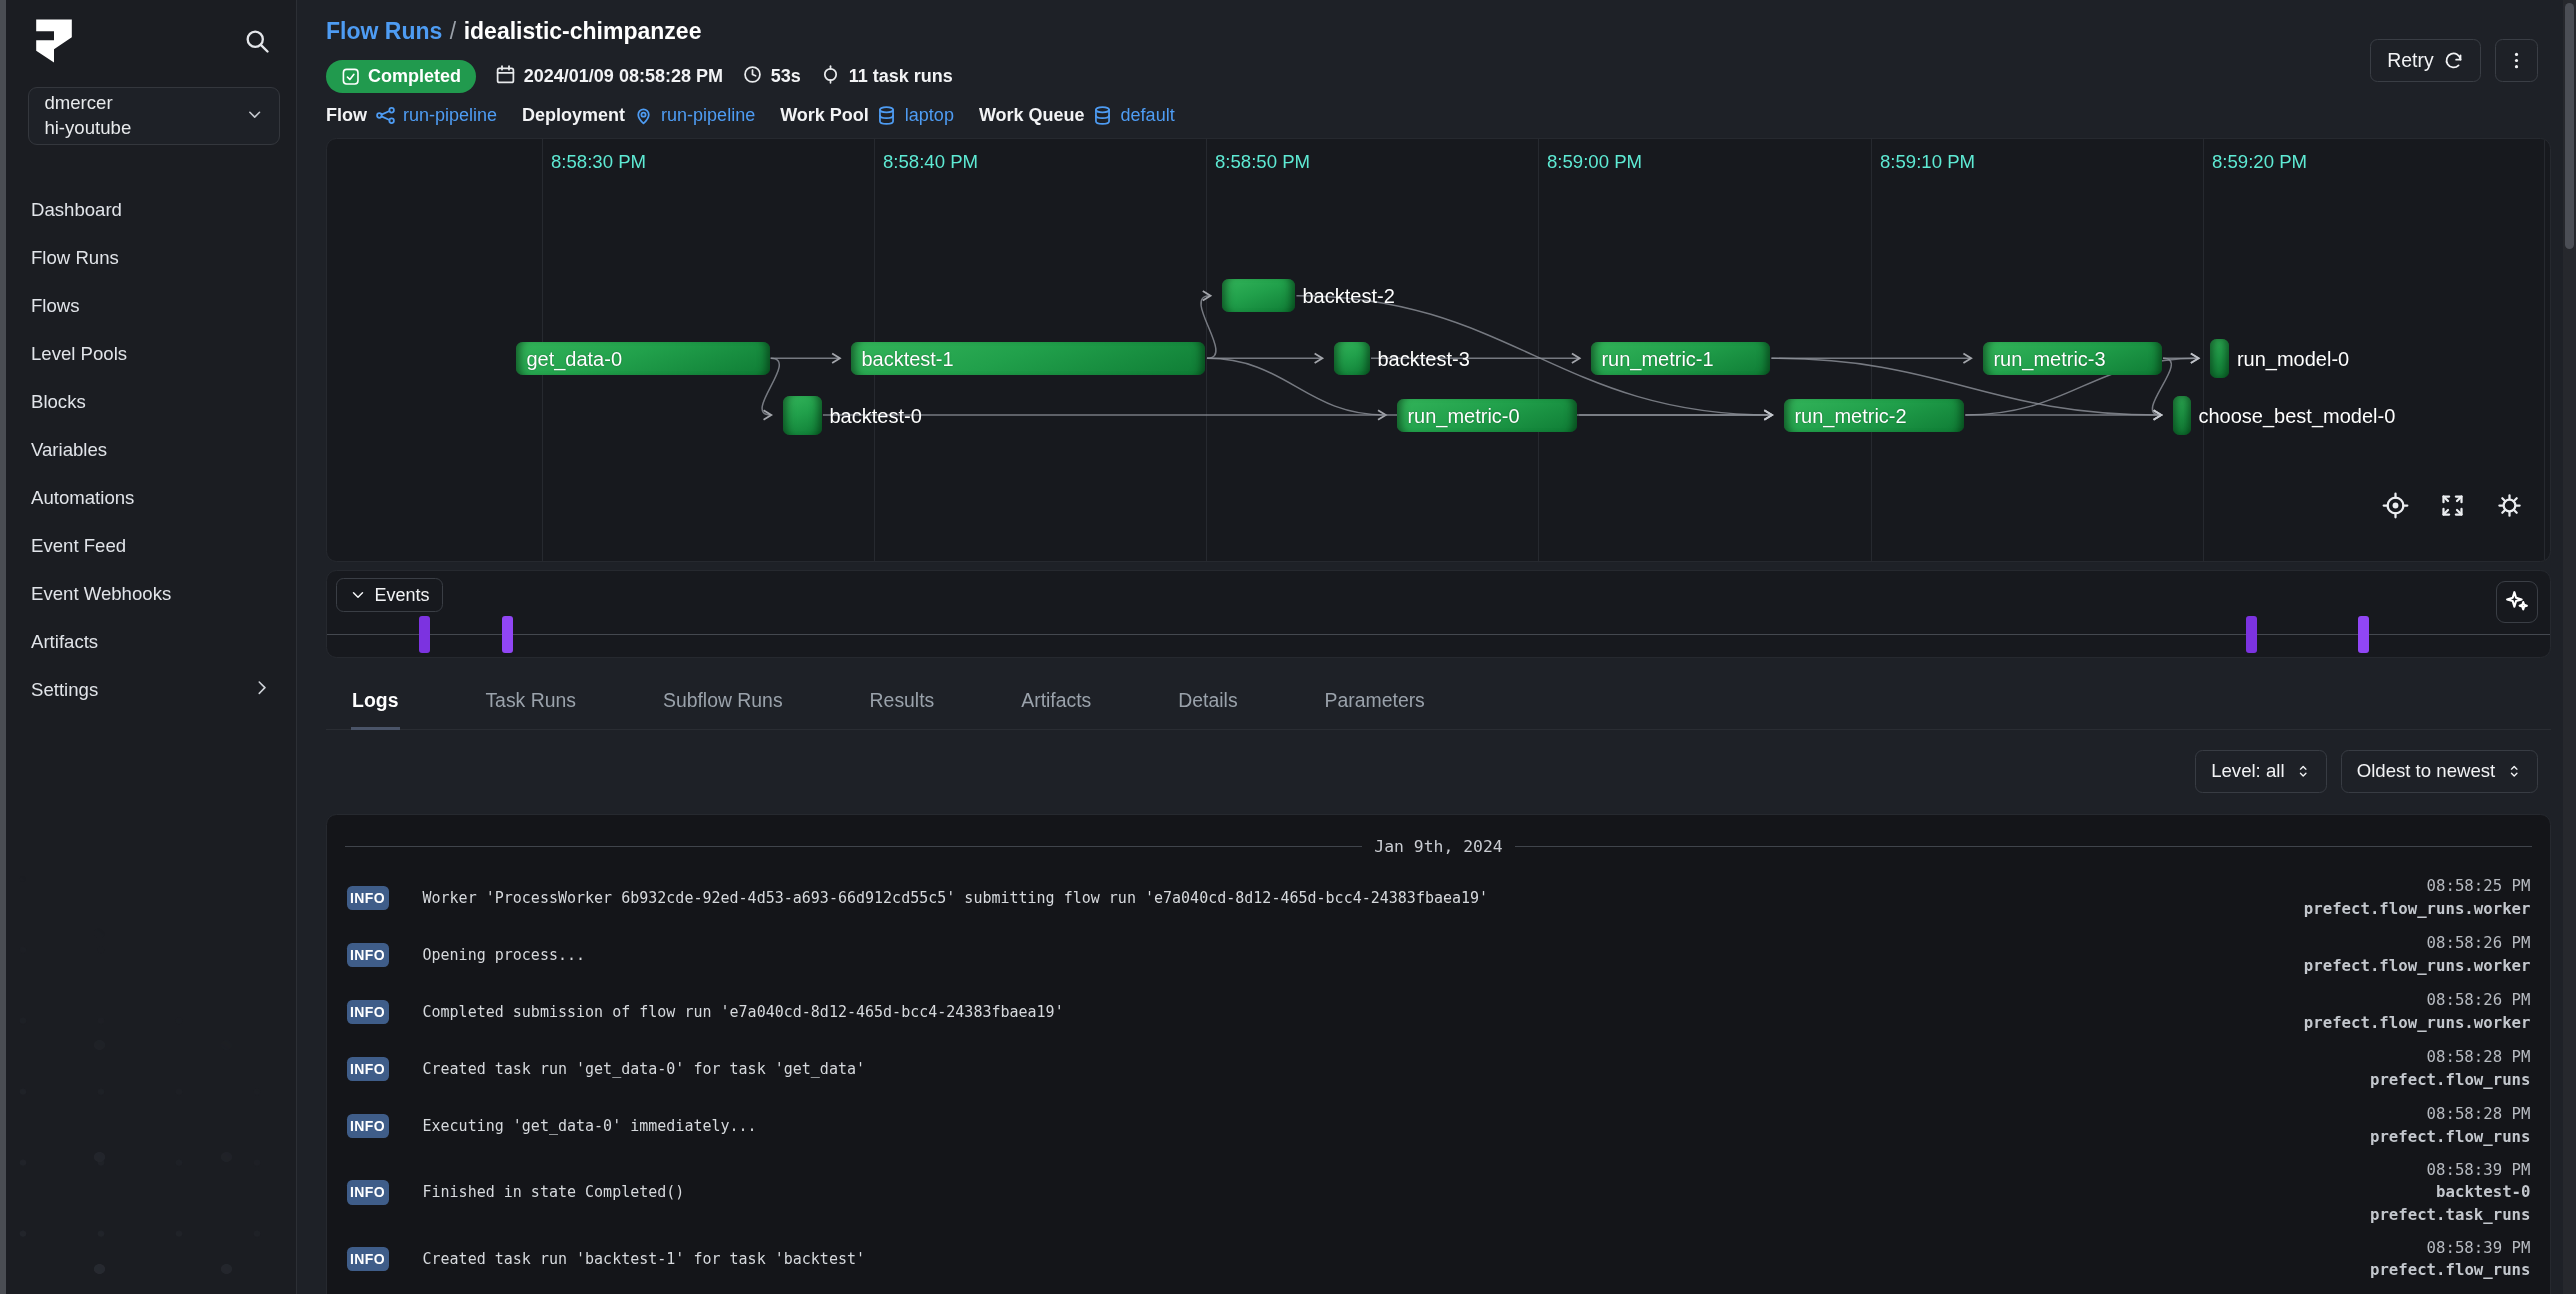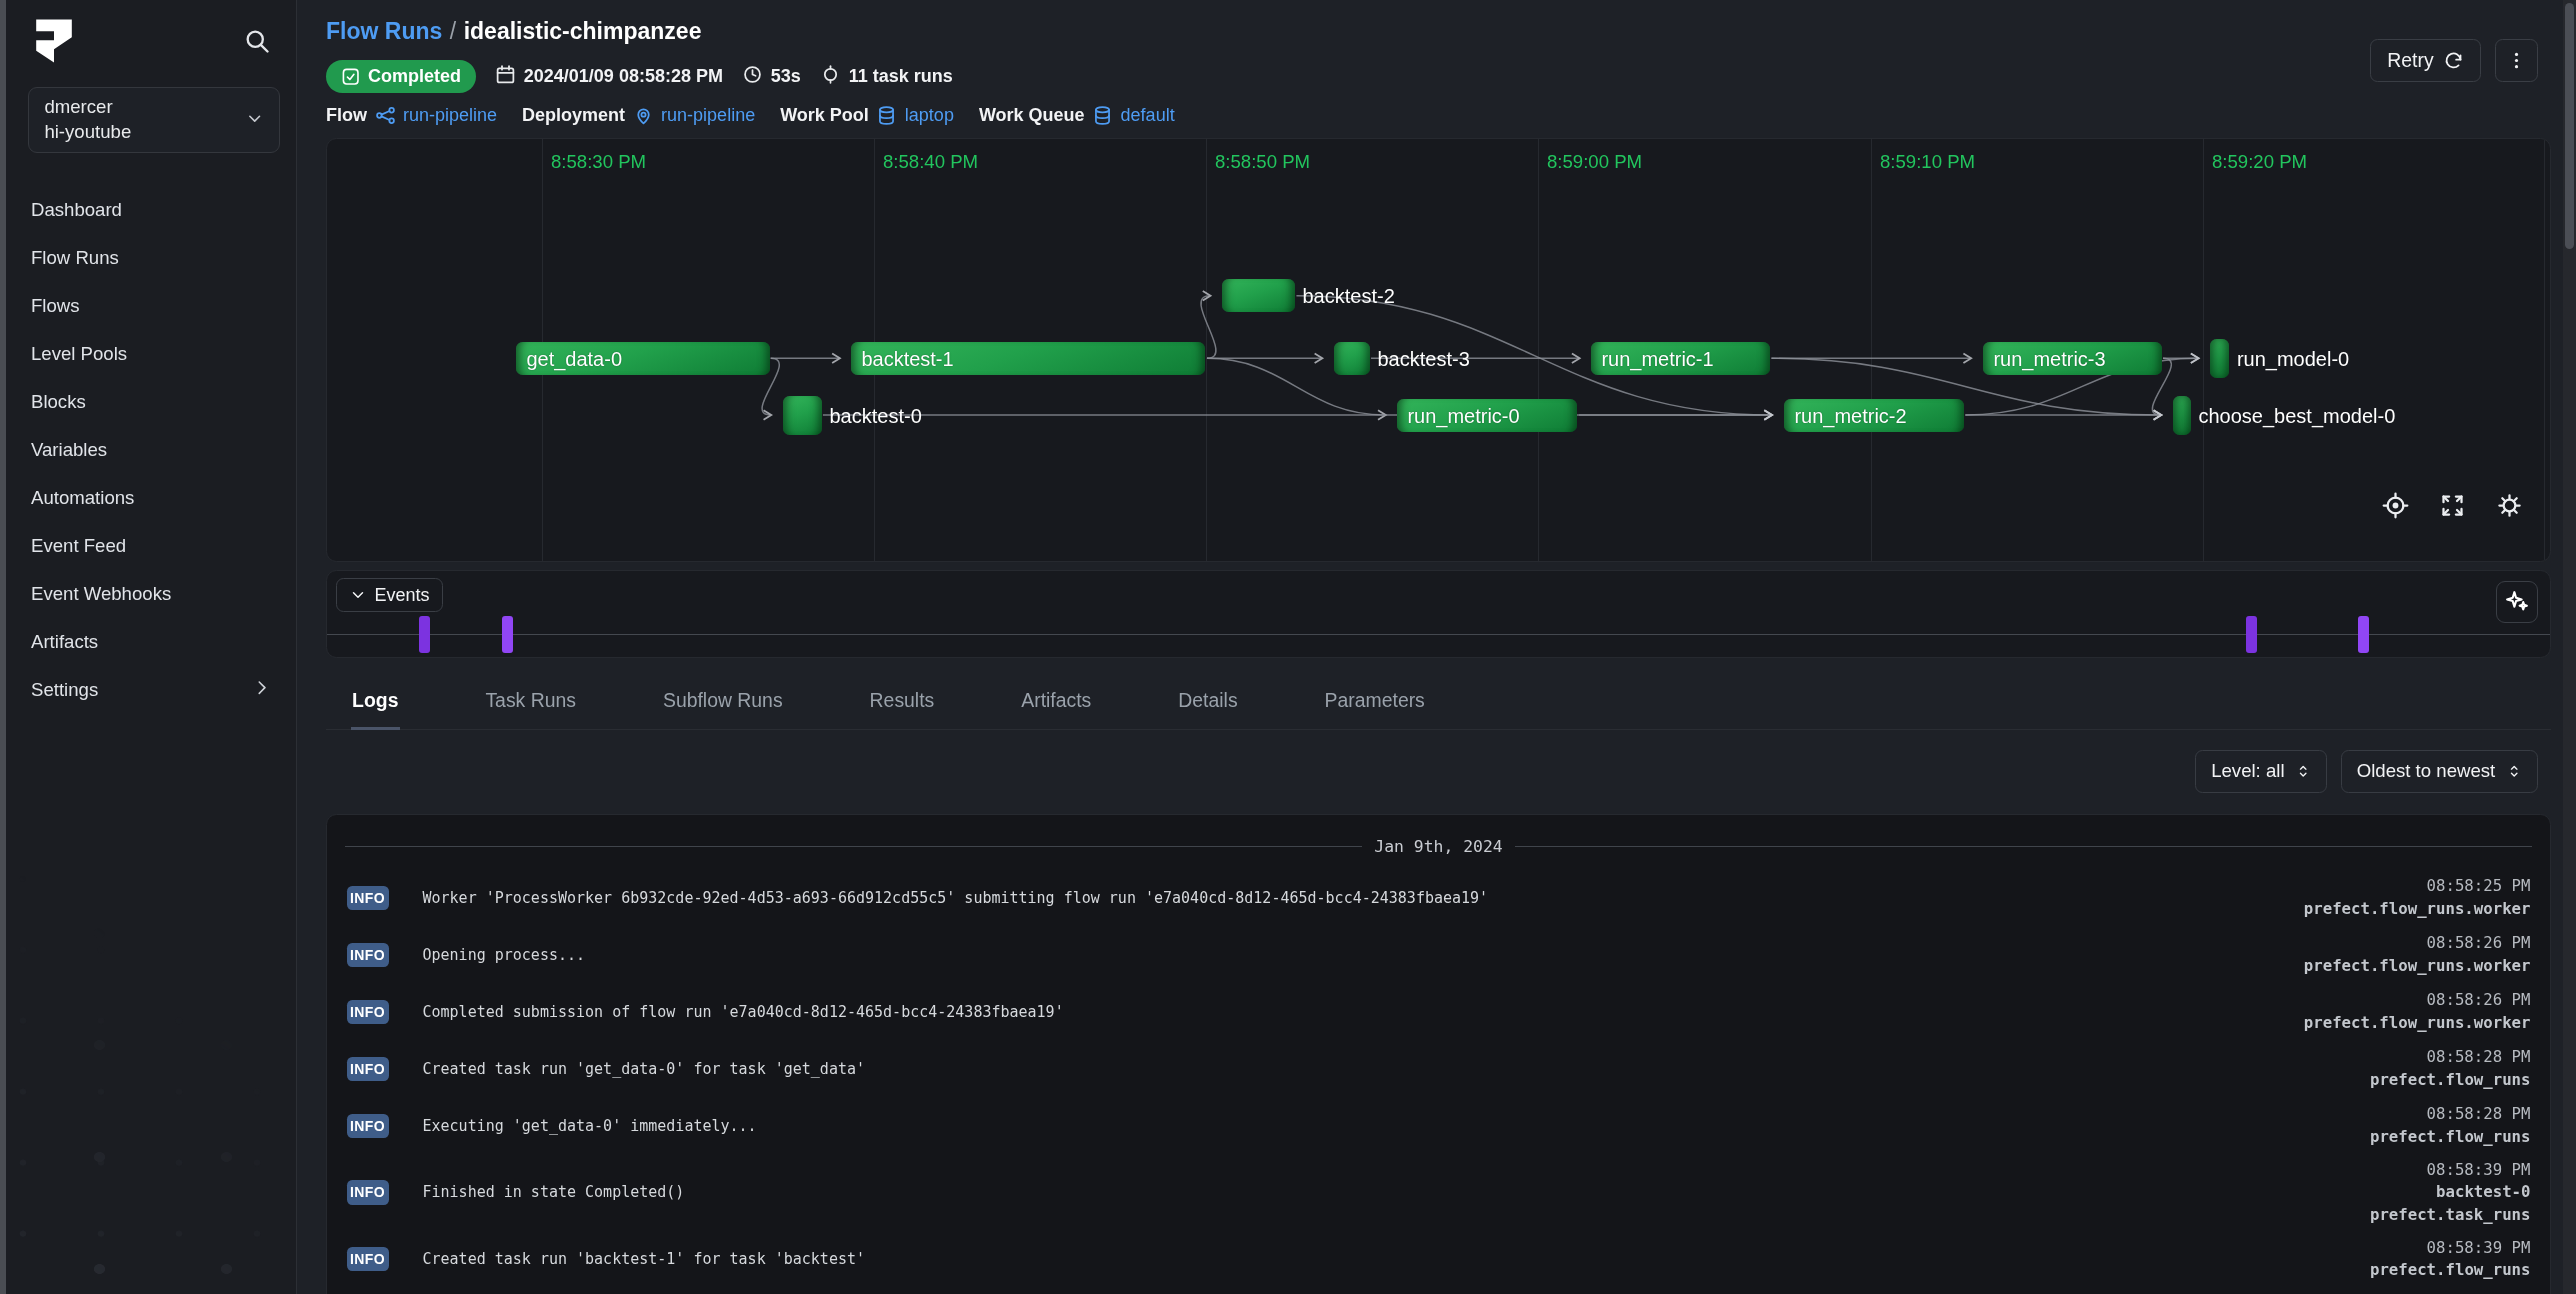--- a/index.html
+++ b/index.html
@@ -13,21 +13,21 @@
   .scrollbar .thumb{position:absolute;top:3px;left:2.2px;width:9px;height:246px;border-radius:5.2px;background:#4b4e55;}
 
   
   .sidebar{position:fixed;left:6px;top:0;width:291px;height:100%;background:#1b1d22;border-right:0.7px solid #2c2f35;z-index:50;}
   .sidebar::after{content:"";position:absolute;left:0;bottom:0;width:100%;height:462px;pointer-events:none;
     background-image:radial-gradient(#2a2d34 5.2px,transparent 6px),radial-gradient(#24272d 3px,transparent 3.7px);
     background-size:127px 112px,78px 71px;background-position:30px 45px,56px 11.2px;
     -webkit-mask-image:linear-gradient(215deg,transparent 35%,#000 100%);mask-image:linear-gradient(215deg,transparent 35%,#000 100%);}
   .logo{position:absolute;left:27px;top:18px;width:42px;height:46px;color:#fff;}
   .search-btn{position:absolute;right:25px;top:27px;width:28px;height:28px;color:#e4e6ea;cursor:pointer;}
-  .workspace{position:absolute;left:22.4px;top:87px;width:252px;height:66px;border:0.7px solid #34373d;border-radius:9px;
+  .workspace{position:absolute;left:22.4px;top:87px;width:252px;height:58px;border:0.7px solid #34373d;border-radius:9px;
     background:#1e2127;display:flex;align-items:center;padding:0 15px;cursor:pointer;}
   .workspace .lines{flex:1;font-size:18.6px;line-height:24.6px;color:#e8eaec;}
   .workspace .chev{color:#c6c9cf;}
   .nav{position:absolute;left:0;top:186px;width:100%;}
   .nav-item{height:48px;display:flex;align-items:center;padding:0 25px;font-size:18.6px;color:#e1e4e9;cursor:pointer;}
   .nav-item .grow{flex:1;}
   .nav-item .chev-right{color:#cfd3d9;}
 
   
   .main{position:absolute;left:297px;top:0;width:2266px;}
@@ -49,21 +49,21 @@
   .meta2{display:flex;align-items:center;gap:25px;padding:12px 0 0 29px;font-size:18px;}
   .rel{display:flex;align-items:center;gap:7.5px;}
   .rel .lbl{font-weight:bold;color:#f2f3f5;}
   .rel .ic{color:#4e9cf3;}
   .rel .val{color:#4e9cf3;cursor:pointer;}
 
   
   .timeline{position:relative;margin:12px 0 0 29px;width:2225px;height:424px;background:#17191e;
     border:0.7px solid #26292f;border-radius:10.4px;overflow:hidden;}
   .gridline{position:absolute;top:0;width:0.7px;height:100%;background:#26292f;}
-  .tick-label{position:absolute;top:12px;font-size:18.6px;color:#22c55e;white-space:nowrap;}
+  .tick-label{position:absolute;top:12px;font-size:18.6px;color:#5eead4;white-space:nowrap;}
   .edges{position:absolute;left:0;top:0;}
   .node{position:absolute;border-radius:6.7px;cursor:pointer;
     background:linear-gradient(160deg,#33b45a 0%,#21a04b 45%,#0f7c35 100%);
     box-shadow:inset 10.4px 0 9px -6.7px rgba(0,35,10,.6),inset -10.4px 0 9px -6.7px rgba(0,35,10,.6);}
   .node .in-lbl{position:absolute;left:10.4px;top:50%;transform:translateY(-50%);color:#fff;font-size:20px;white-space:nowrap;text-shadow:0 0.7px 1.5px rgba(0,0,0,.4);}
   .node .out-lbl{position:absolute;left:calc(100% + 7.5px);top:50%;transform:translateY(-50%);color:#fff;font-size:20px;white-space:nowrap;}
   .tl-controls{position:absolute;right:27px;bottom:42px;display:flex;gap:30px;color:#eceef1;}
   .tl-controls .ctl{width:27px;height:27px;cursor:pointer;}
 
   

